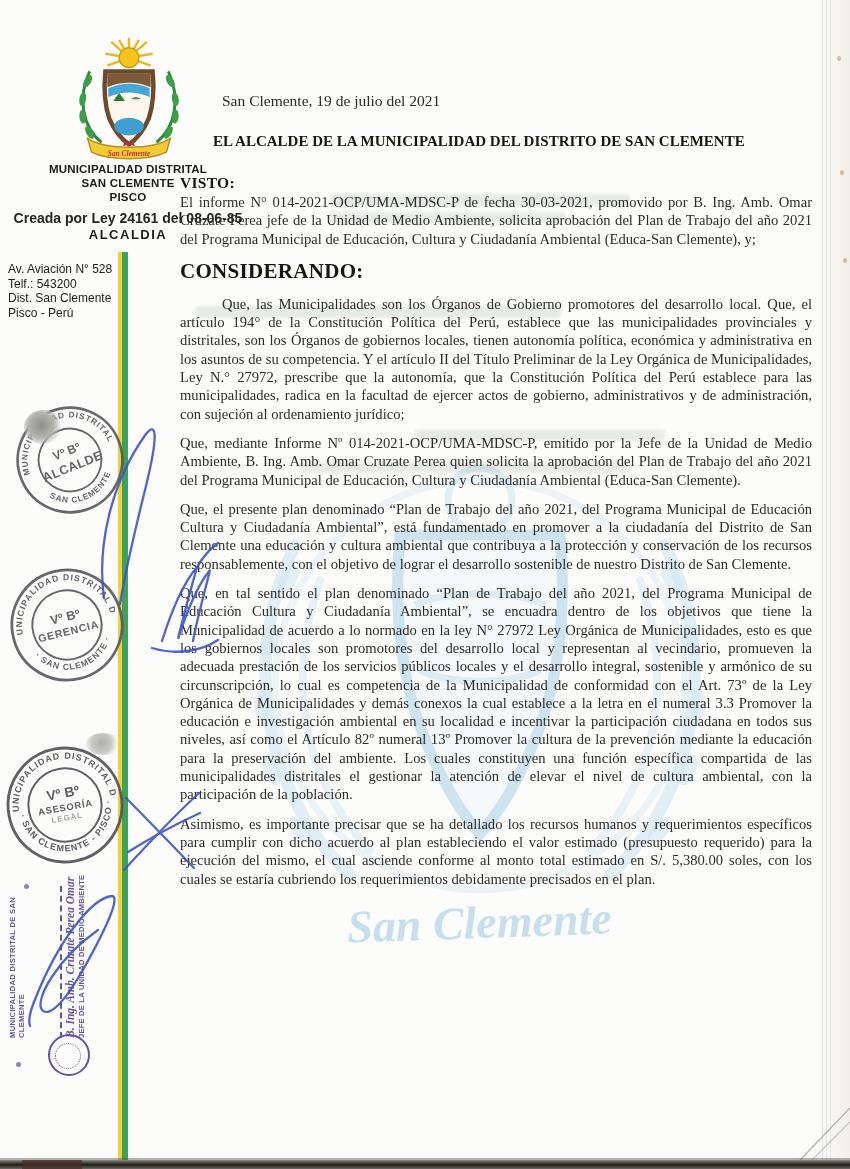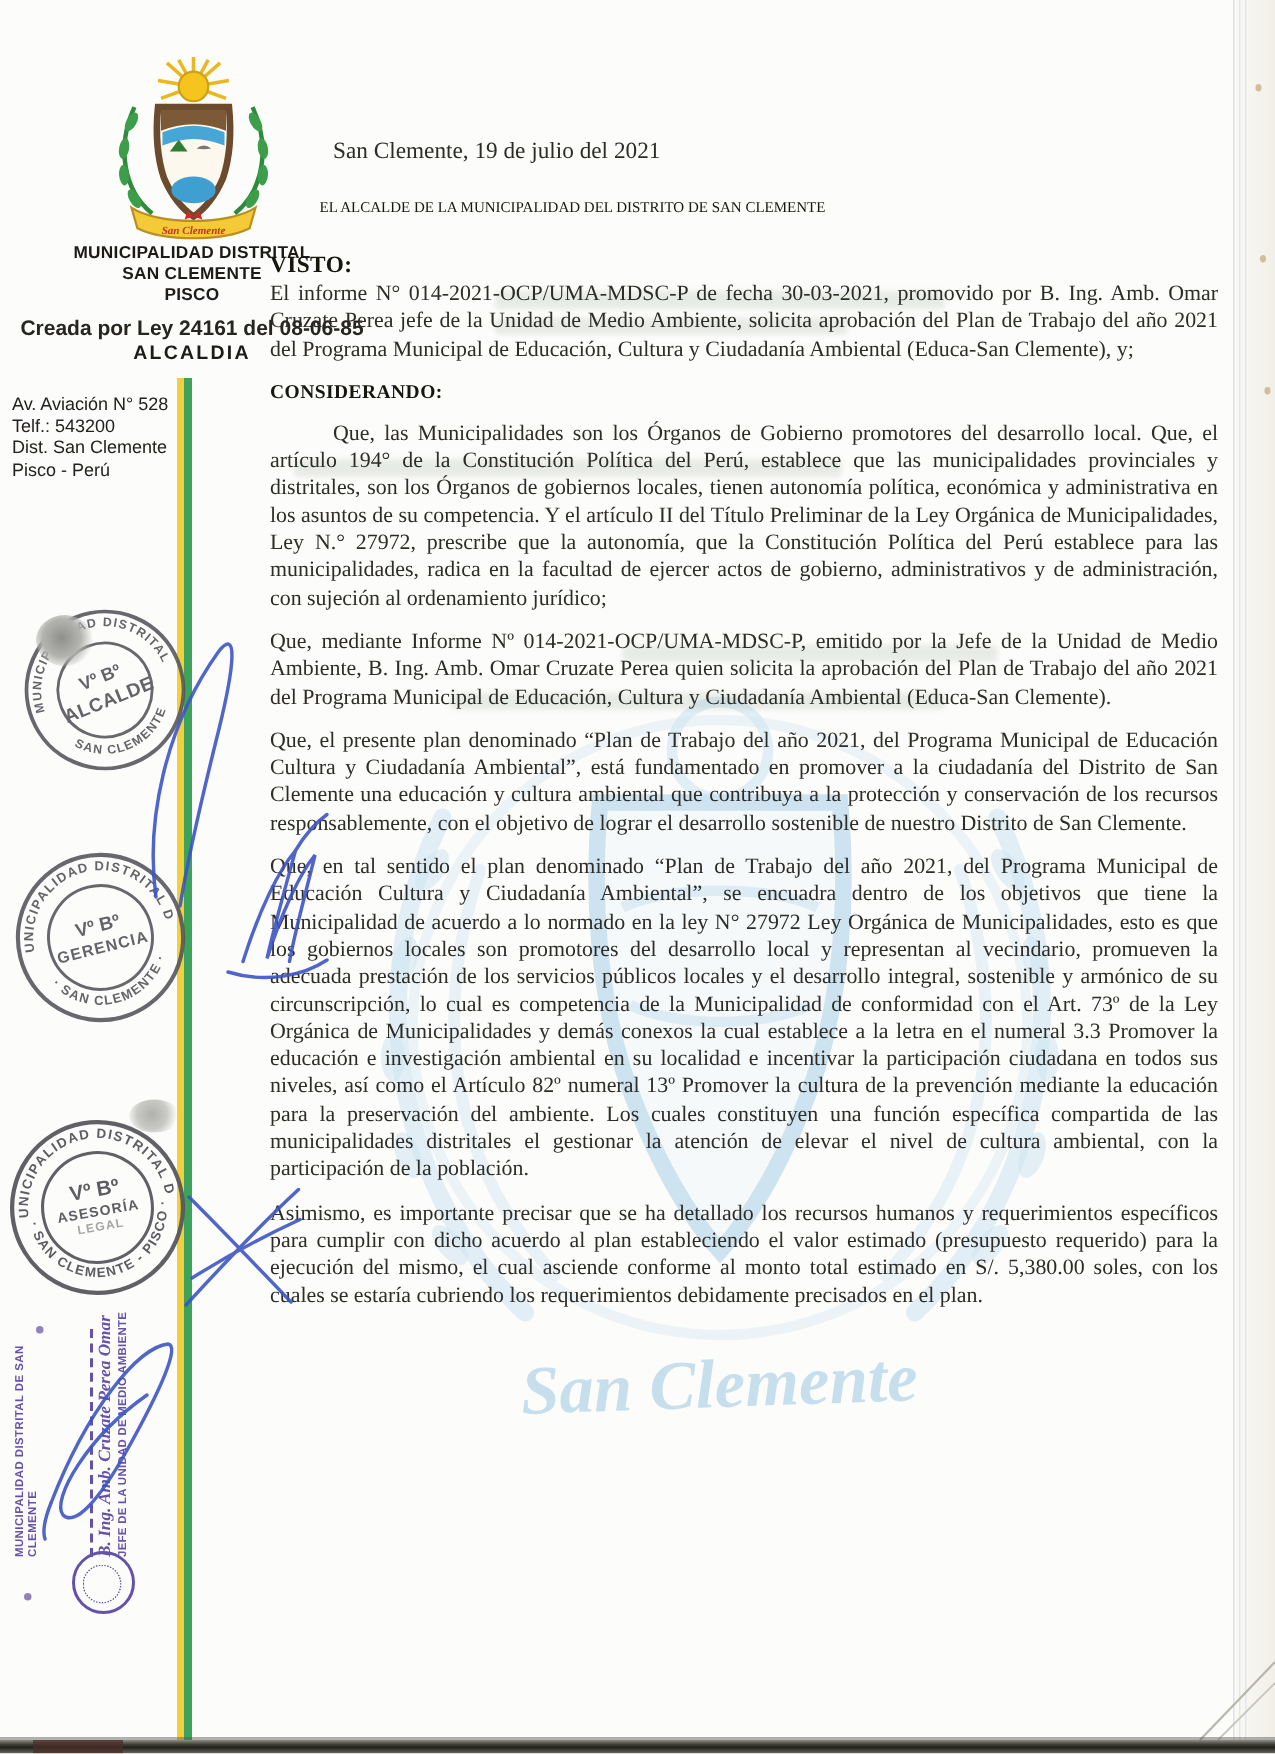--- a/index.html
+++ b/index.html
@@ -24,23 +24,23 @@
           font-size:12px; line-height:14.6px; color:#22211d; }
 
   
   .stripe { position:absolute; left:118px; top:252px; width:10px; height:910px; z-index:2;
             background:linear-gradient(to right,#f2d03c 0 45%, #3da35a 45% 100%); }
 
   
   .doc { position:absolute; left:180px; top:72px; width:632px; z-index:2; color:#2d2c27; }
   .h-res   { font-size:17.5px; font-weight:bold; color:#16150e; margin:0 0 0 42px; letter-spacing:.2px; }
   .dateline{ font-size:15.5px; margin:20px 0 4px 42px; color:#2c2b26; }
-  .issuer  { font-size:10px; font-weight:normal; color:#16150e; margin:23px 0 0 33px; }
+  .issuer  { font-size:15px; font-weight:bold; color:#16150e; margin:23px 0 0 33px; }
   .sec-h   { font-size:15.5px; font-weight:bold; color:#16150e; margin:24px 0 0 0; letter-spacing:.3px; }
-  .sec-h2  { font-size:13px; font-weight:bold; color:#16150e; margin:2px 0 11px 0; letter-spacing:.3px; }
+  .sec-h2  { font-size:21px; font-weight:bold; color:#16150e; margin:2px 0 11px 0; letter-spacing:.3px; }
   .body-p  { font-size:14.6px; line-height:18.3px; text-align:justify; margin:0 0 11px 0; }
   .visto-p { margin-top:1px; }
   .indent  { text-indent:42px; }
 
   
   .stamp { position:absolute; z-index:3; opacity:.88; }
   .stamp .ring  { fill:none; stroke:#54535a; }
   .stamp text   { font-family:"Liberation Sans", sans-serif; font-weight:bold; fill:#504f56; }
   .stamp .arc   { font-size:11px; letter-spacing:1.2px; }
   .stamp .vobo  { font-size:16px; }

